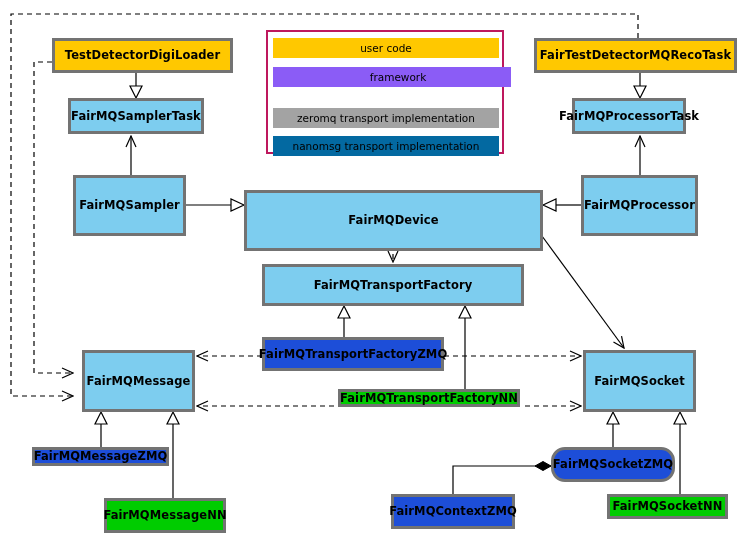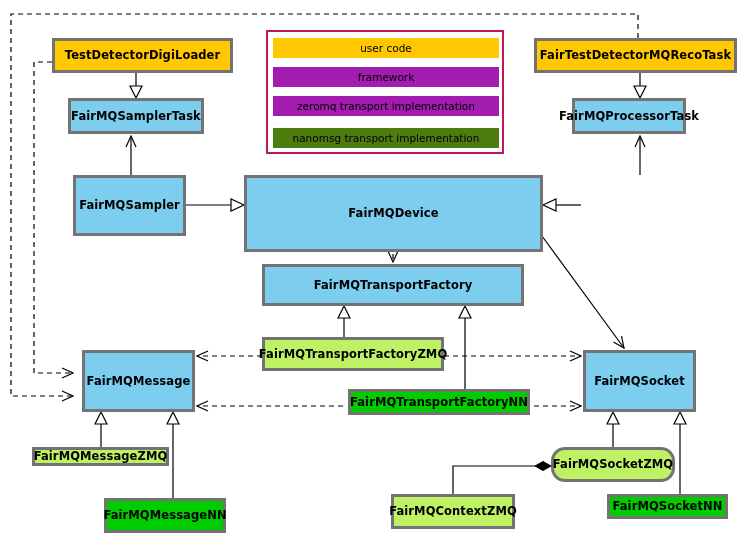--- a/index.html
+++ b/index.html
@@ -33,21 +33,21 @@
     font-size: 11.5px;
     font-weight: bold;
     color: #000000;
     line-height: 1.1;
     letter-spacing: 0.1px;
   }
   .node-box.abstract {
   }
   .fill-user   { background: #FFC800; }
   .fill-frame  { background: #7DCDEF; }
-  .fill-zmq    { background: #bef264; }
+  .fill-zmq    { background: #1d4ed8; }
   .fill-nn     { background: #00CC00; }
 
   #legend-panel {
     position: absolute;
     left: 266px;
     top: 30px;
     width: 238px;
     height: 124px;
     box-sizing: border-box;
     border: 2px solid #be185d;
@@ -155,43 +155,44 @@
         <path d="M680,494 L680,424"></path>
         <path d="M680,412 L686,424 L674,424 Z" fill="#ffffff" stroke="#000000"></path>
       </g>
 
       <path d="M453,494 L453,466 L551,466" marker-end="url(#diamond)"></path>
     </g>
   </svg>
 
   <div id="legend-panel">
     <div class="legend-row" style="top:6px;  background:#FFC800;">user code</div>
-    <div class="legend-row" style="top:35px; background:#a21caf;">framework</div>
-    <div class="legend-row" style="top:64px; background:#a21caf;">zeromq transport implementation</div>
-    <div class="legend-row" style="top:96px; background:#4d7c0f;text-align:right;">nanomsg transport implementation</div>
+    <div class="legend-row" style="top:35px; background:#8b5cf6;padding-left:12px;">framework</div>
+    <div class="legend-row" style="top:76px; background:#a3a3a3;">zeromq transport implementation</div>
+    <div class="legend-row" style="top:104px; background:#0369a1;text-align:right;">nanomsg transport implementation</div>
   </div>
 
   <div class="node-box fill-user" style="left:52px;  top:38px;  width:181px; height:35px;">TestDetectorDigiLoader</div>
 
   <div class="node-box fill-user" style="left:534px; top:38px;  width:203px; height:35px;text-align:right;">FairTestDetectorMQRecoTask</div>
 
   <div class="node-box fill-frame abstract" style="left:68px;  top:98px;  width:136px; height:36px;">FairMQSamplerTask</div>
 
   <div class="node-box fill-frame abstract" style="left:572px; top:98px;  width:114px; height:36px;">FairMQProcessorTask</div>
 
   <div class="node-box fill-frame" style="left:73px;  top:175px; width:113px; height:61px;">FairMQSampler</div>
 
-  <div class="node-box fill-frame" style="left:244px; top:175px; width:299px; height:77px;">FairMQDevice</div>
-
+  <div class="node-box fill-frame" style="left:244px; top:190px; width:299px; height:61px;">FairMQDevice</div>
+
+  <div class="node-box fill-frame" style="left:581px; top:175px; width:117px; height:61px;">FairMQProcessor</div>
 
   <div class="node-box fill-frame abstract" style="left:262px; top:264px; width:262px; height:42px;">FairMQTransportFactory</div>
 
   <div class="node-box fill-zmq" style="left:262px; top:337px; width:182px; height:34px;">FairMQTransportFactoryZMQ</div>
 
-  <div class="node-box fill-nn" style="left:348px; top:389px; width:182px; height:26px;">FairMQTransportFactoryNN</div>
+  <div class="node-box fill-nn" style="left:338px; top:389px; width:182px; height:18px;">FairMQTransportFactoryNN</div>
 
   <div class="node-box fill-frame abstract" style="left:82px;  top:350px; width:113px; height:62px;">FairMQMessage</div>
 
   <div class="node-box fill-frame abstract" style="left:583px; top:350px; width:113px; height:62px;">FairMQSocket</div>
 
   <div class="node-box fill-zmq" style="left:32px;  top:447px; width:137px; height:19px;">FairMQMessageZMQ</div>
 
   <div class="node-box fill-nn" style="left:104px; top:498px; width:122px; height:35px;">FairMQMessageNN</div>
 
   <div class="node-box fill-zmq" style="left:551px; top:447px; width:124px; height:35px;border-radius:14px;">FairMQSocketZMQ</div>

